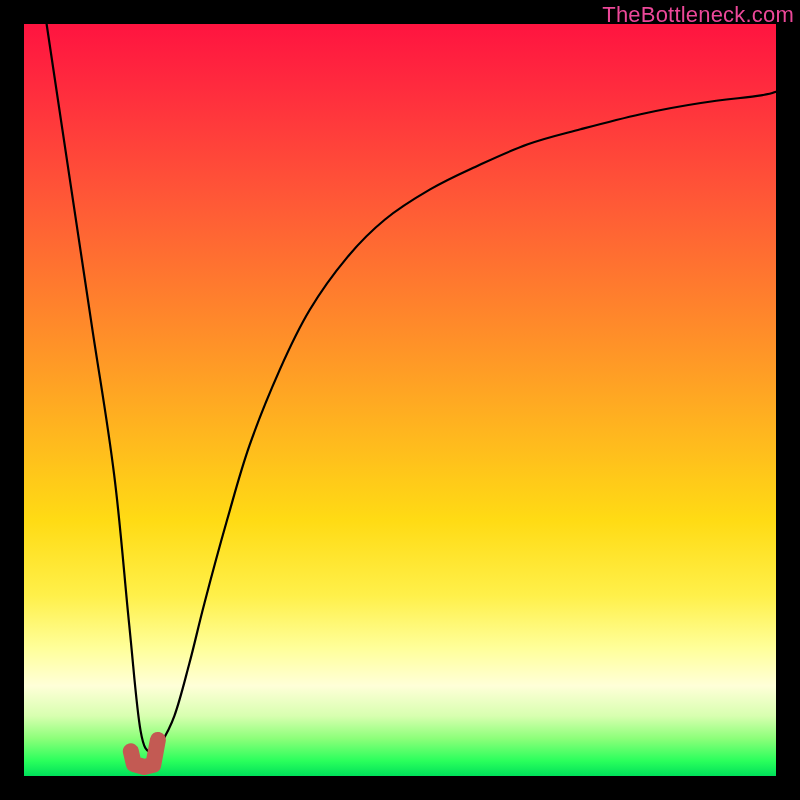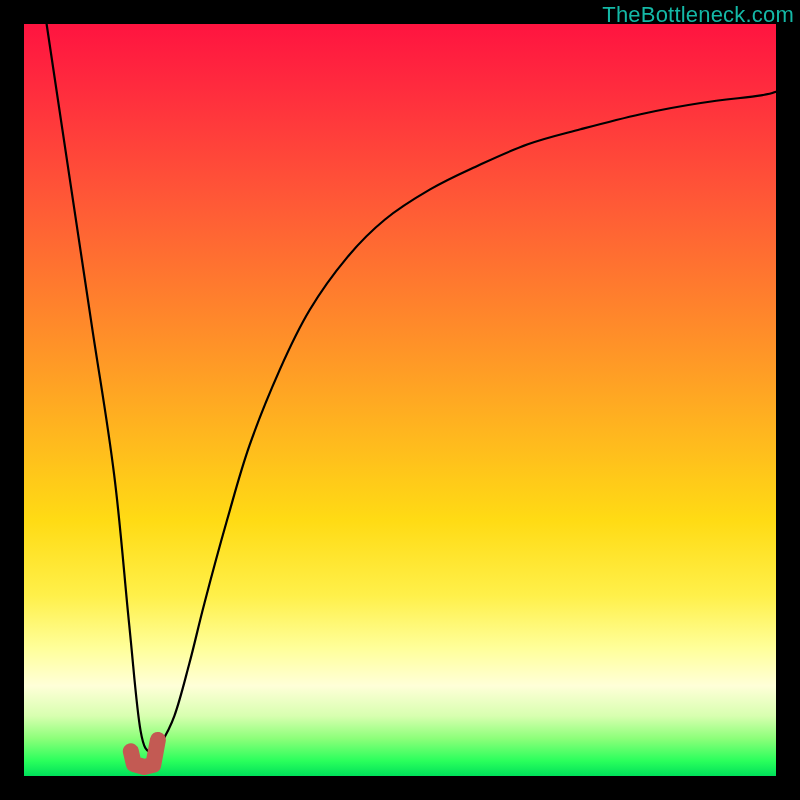--- a/index.html
+++ b/index.html
@@ -40,21 +40,21 @@
       #d8ffb0 92%,
       #8dff7a 95%,
       #2aff5c 98%,
       #00e05a 100%
     );
   }
   .watermark {
     position: absolute;
     top: 2px;
     right: 6px;
-    color: #14b8a6;
+    color: #ec4899;
     font-size: 22px;
     letter-spacing: 0.2px;
     font-weight: 400;
     user-select: none;
   }
   svg.curve {
     position: absolute;
     left: 0;
     top: 0;
     width: 752px;

